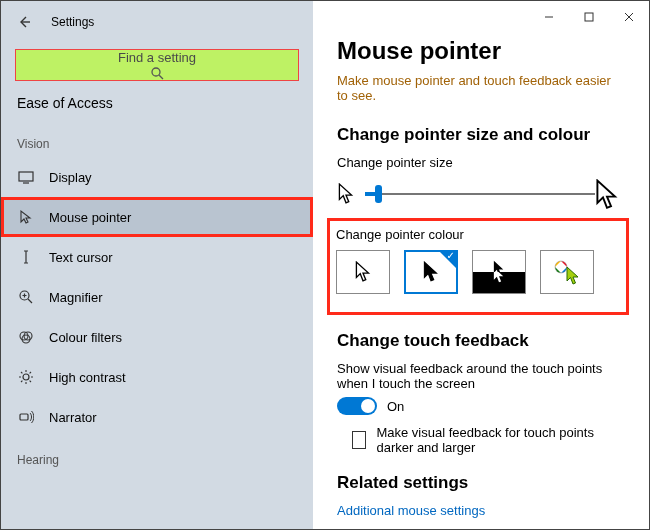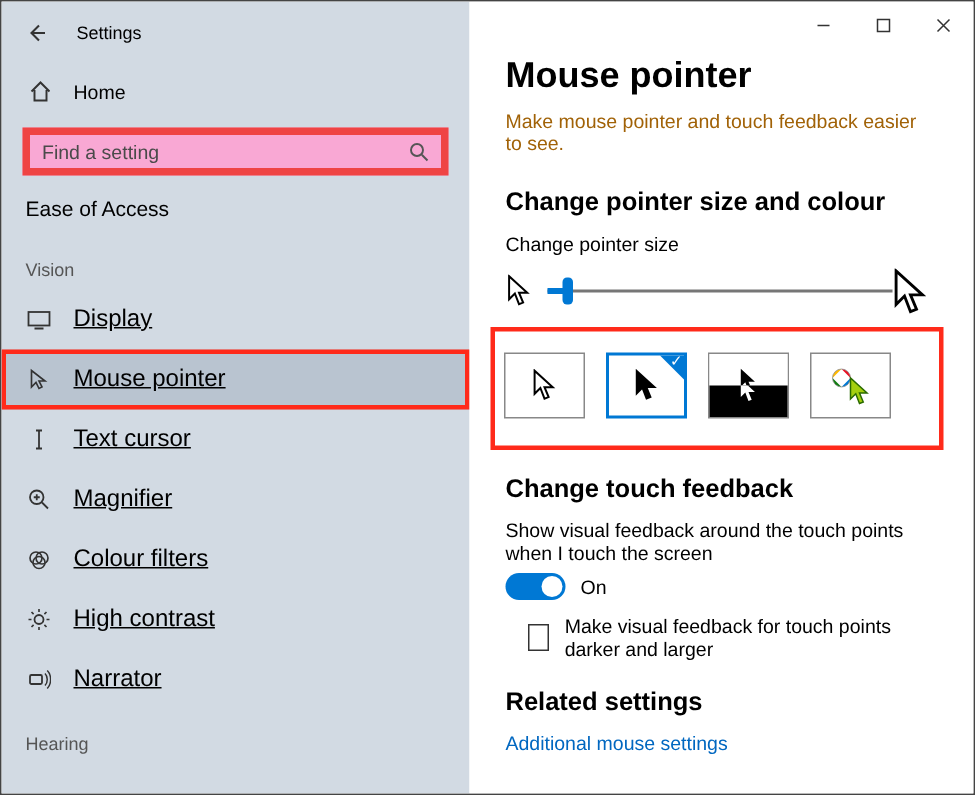--- a/index.html
+++ b/index.html
@@ -33,45 +33,45 @@
   }
   .back-btn { width:18px; height:18px; display:flex; align-items:center; justify-content:center;}
   .home-row {
     display:flex; align-items:center; gap:14px;
     padding:8px 16px 8px 18px; height:36px;
     font-size:13px;
   }
   .search-box {
     margin:6px 14px 10px 14px;
     height:32px;
-    border:5px solid #ef4444;
+    border:1px solid #ef4444;
     display:flex; align-items:center;
     padding:0 8px;
     color:#555;
-    background:#f9a8d4;
+    background:#bef264;
     font-style:normal;
     justify-content:space-between;
+    flex-direction:column;
   }
   .search-box span{ color:#4a4a4a; }
   .category-header {
     padding:4px 0 10px 16px;
     font-weight:400;
     font-size:14px;
   }
   .group-label {
     padding:16px 32px 6px 16px;
     color:#555;
     font-size:12px;
   }
   .nav-item {
     display:flex; align-items:center; gap:14px;
     padding:0 16px; height:40px;
-    font-size:16px;
+    font-size:13px;
     position:relative;
-    text-decoration:underline;
   }
   .nav-item .ic { width:18px; height:18px; display:flex; align-items:center; justify-content:center; }
   .nav-item.selected { background:#b9c4d0; }
   .highlight-red {
     position:absolute; inset:0;
     border:3px solid #ff2a1a;
     pointer-events:none;
   }
   
   .main {
@@ -151,28 +151,20 @@
     <div class="titlebar-left">
       <div class="back-btn">
         <svg width="14" height="14" viewBox="0 0 14 14">
           <path d="M9 2 L4 7 L9 12" stroke="#333" stroke-width="1.4" fill="none"></path>
           <path d="M4 7 L13 7" stroke="#333" stroke-width="1.4" fill="none"></path>
         </svg>
       </div>
       <div>Settings</div>
     </div>
 
-    <div class="home-row">
-      <span class="ic">
-        <svg width="16" height="16" viewBox="0 0 16 16">
-            <path d="M2 8 L8 2 L14 8 M4 7 V14 H12 V7" fill="none" stroke="#333" stroke-width="1.3"></path>
-          </svg>
-      </span>
-      <span>Home</span>
-    </div>
 
     <div class="search-box">
       <span>Find a setting</span>
       <span>
         <svg width="14" height="14" viewBox="0 0 14 14">
             <circle cx="6" cy="6" r="4" fill="none" stroke="#555" stroke-width="1.3"></circle>
             <path d="M9.2 9.2 L13 13" stroke="#555" stroke-width="1.3"></path>
           </svg>
       </span>
     </div>
@@ -285,20 +277,21 @@
             <path d="M2 1 L2 15 L5.5 11.5 L8 18 L10.5 17 L8 11 L13 11 Z" fill="#fff" stroke="#000" stroke-width="1.2"></path>
           </svg>
       </span>
       <div class="slider-track">
         <div class="slider-fill"></div>
         <div class="slider-thumb"></div>
       </div>
     </div>
 
     <div class="colour-block">
+      <div class="label-sm">Change pointer colour</div>
       <div class="opts-row">
 
         <div class="opt">
           <svg width="18" height="22" viewBox="0 0 16 20">
               <path d="M2 1 L2 15 L5.5 11.5 L8 18 L10.5 17 L8 11 L13 11 Z" fill="#fff" stroke="#000" stroke-width="1.2"></path>
             </svg>
         </div>
 
         <div class="opt selected">
           <svg width="18" height="22" viewBox="0 0 16 20">

